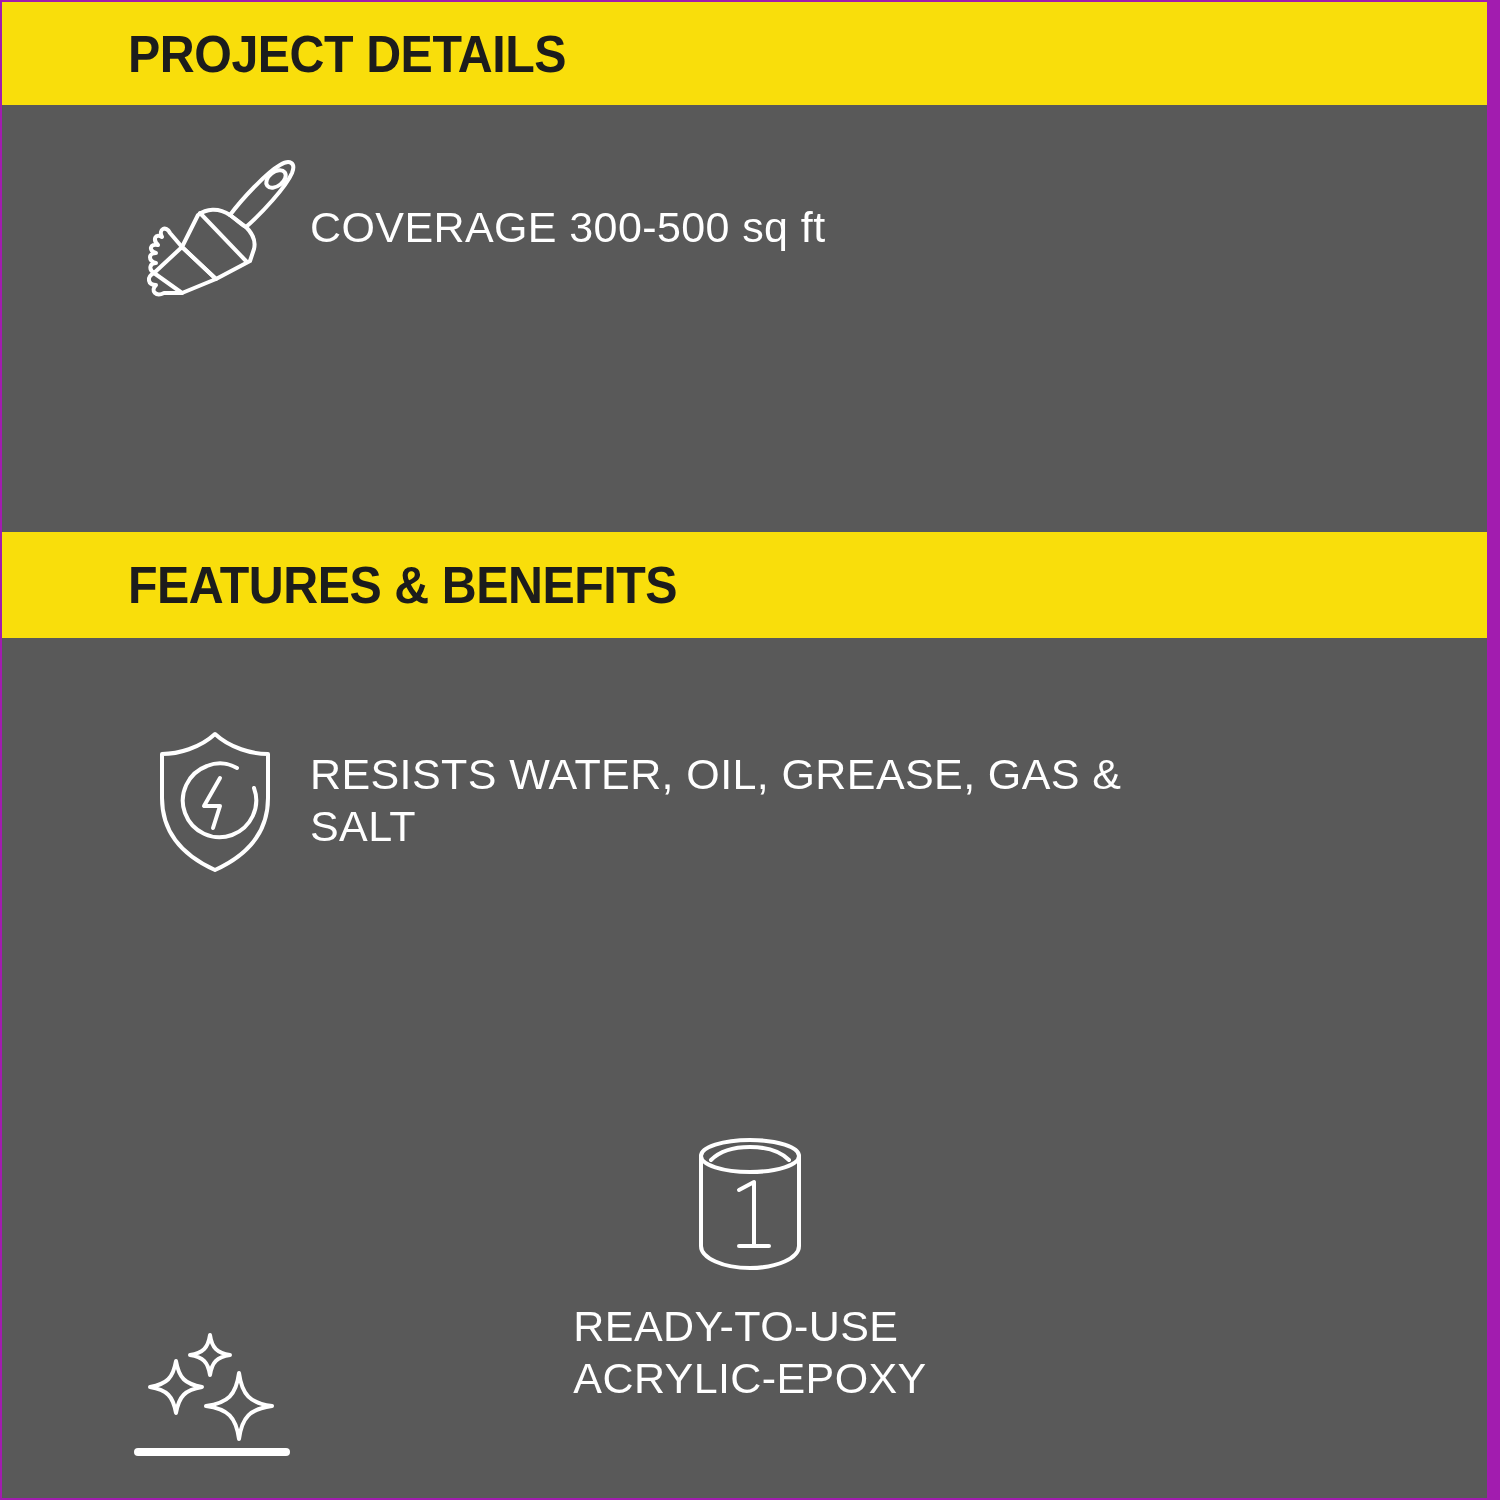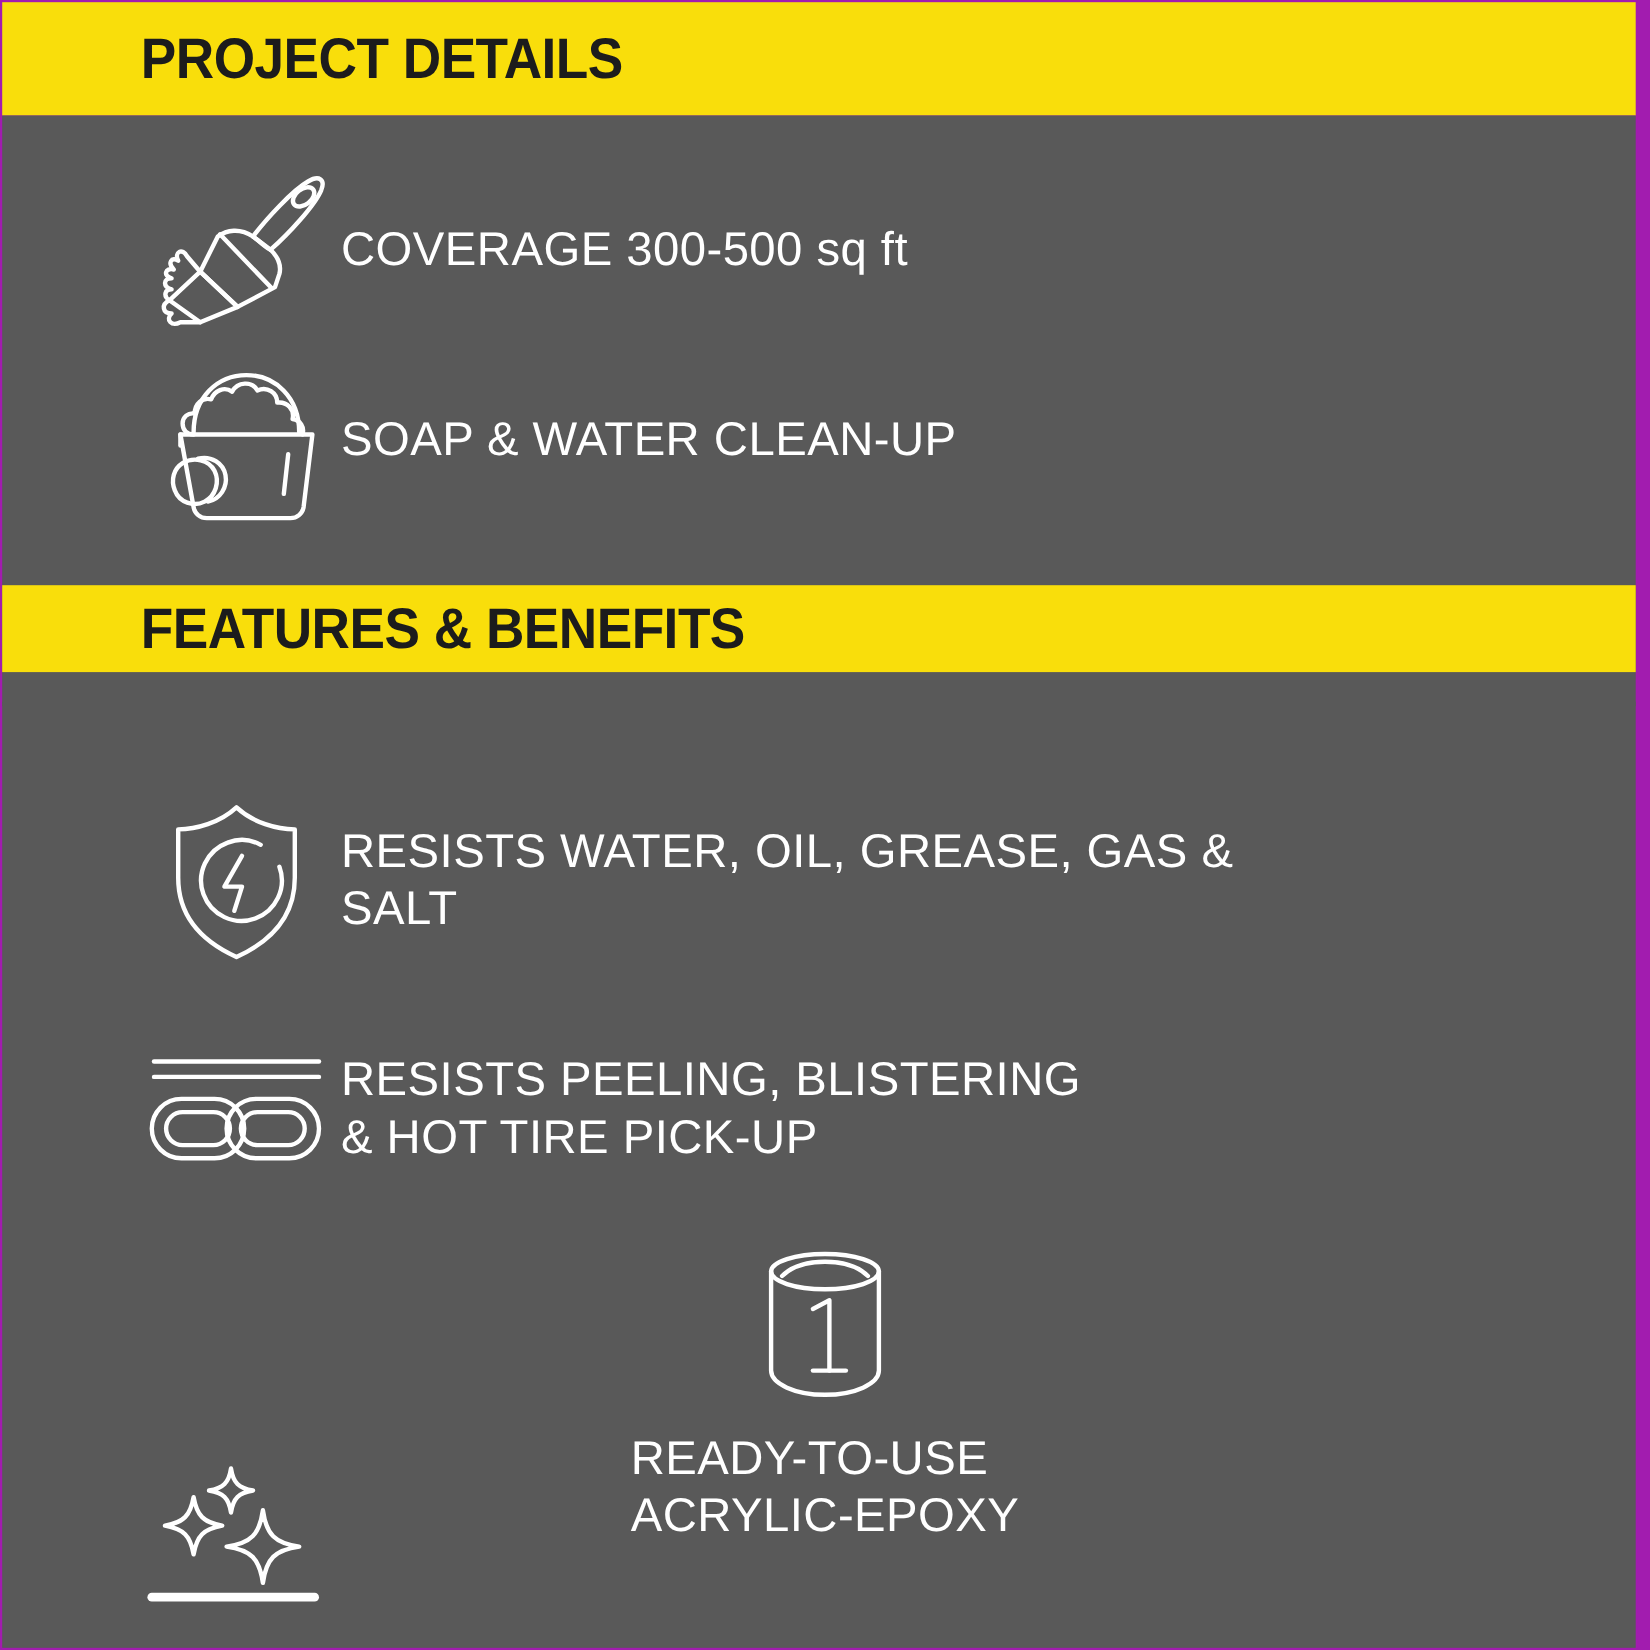--- a/index.html
+++ b/index.html
@@ -23,21 +23,21 @@
     display:flex; align-items:center;
   }
   .band-gray {
     position:absolute;
     left:2px; right:13px;
     background:#595959;
   }
 
   #header-project   { top:2px;    height:103px; }
   #section-project  { top:105px;  height:537px; }
-  #header-features  { top:532px;  height:79px; }
+  #header-features  { top:532px;  height:106px; }
   #section-features { top:638px;  height:860px; }
 
   .band-title {
     margin-left:126px;
     font-size:52px;
     font-weight:bold;
     letter-spacing:-0.5px;
     color:#1c1c1c;
     transform:scaleX(0.93);
     transform-origin:left center;
@@ -107,44 +107,20 @@
 
           <path d="M34 130 C28 126 30 120 36 120 C28 118 28 110 36 110
                    C28 108 30 100 38 102 C32 96 36 90 42 94
                    C38 86 46 82 50 90 L62 104"></path>
           <path d="M34 130 C26 134 28 142 36 142 C30 148 36 154 44 150 L62 150"></path>
         </svg>
       </div>
       <div class="row-label">COVERAGE 300-500 sq ft</div>
     </div>
 
-    <div class="row" id="row-cleanup">
-      <div class="row-icon">
-        <svg width="190" height="150" viewBox="0 0 190 150" fill="none" stroke="#ffffff" stroke-width="4" stroke-linecap="round" stroke-linejoin="round">
-
-          <path d="M56 68 C56 36 78 16 104 16 C130 16 152 36 152 68"></path>
-
-          <path d="M56 70 C50 70 46 66 46 60 C46 54 51 50 57 51
-                   C57 42 64 36 72 38 C75 30 84 26 91 31
-                   C96 22 109 21 114 30 C123 26 132 32 132 41
-                   C141 40 148 47 146 56 C153 57 157 63 155 70"></path>
-
-          <path d="M44 70 L164 70 L156 136 C155 142 150 146 144 146
-                   L68 146 C62 146 57 142 56 136 Z"></path>
-          <path d="M44 70 L44 80"></path>
-
-          <path d="M142 88 L138 124"></path>
-
-          <path d="M46 96 C56 90 70 93 75 103 C80 113 76 126 66 131
-                   C56 136 43 132 39 121 C35 111 38 101 46 96 Z"></path>
-          <path d="M60 92 C72 89 83 96 85 107 C87 118 80 129 69 131"></path>
-        </svg>
-      </div>
-      <div class="row-label">SOAP &amp; WATER CLEAN-UP</div>
-    </div>
 
   </div>
 
   <div class="band-yellow" id="header-features">
     <div class="band-title">FEATURES &amp; BENEFITS</div>
   </div>
 
   <div class="band-gray" id="section-features">
 
     <div class="row" id="row-resists-liquids">
@@ -158,37 +134,20 @@
           <path d="M117 48 C108 43 97 42 87 46 C68 53 58 74 65 93
                    C72 112 93 122 112 115 C131 108 141 87 134 68"></path>
 
           <path d="M100 58 L84 86 L100 86 L93 108"></path>
         </svg>
       </div>
       <div class="row-label">RESISTS WATER, OIL, GREASE, GAS &amp;
 SALT</div>
     </div>
 
-    <div class="row" id="row-resists-peeling">
-      <div class="row-icon">
-        <svg width="190" height="130" viewBox="0 0 190 130" fill="none" stroke="#ffffff" stroke-width="4" stroke-linecap="round" stroke-linejoin="round">
-
-          <path d="M20 22 L170 22"></path>
-          <path d="M20 36 L170 36"></path>
-
-          <rect x="18" y="56" width="84" height="54" rx="27"></rect>
-          <rect x="31" y="68" width="58" height="30" rx="15"></rect>
-
-          <rect x="86" y="56" width="84" height="54" rx="27"></rect>
-          <rect x="99" y="68" width="58" height="30" rx="15"></rect>
-        </svg>
-      </div>
-      <div class="row-label">RESISTS PEELING, BLISTERING
-&amp; HOT TIRE PICK-UP</div>
-    </div>
 
     <div class="row" id="row-ready-to-use">
       <div class="row-icon">
         <svg width="190" height="155" viewBox="0 0 190 155" fill="none" stroke="#ffffff" stroke-width="4" stroke-linecap="round" stroke-linejoin="round">
 
           <path d="M46 28 L46 118 C46 130 68 140 95 140
                    C122 140 144 130 144 118 L144 28"></path>
 
           <ellipse cx="95" cy="28" rx="49" ry="16"></ellipse>
 

